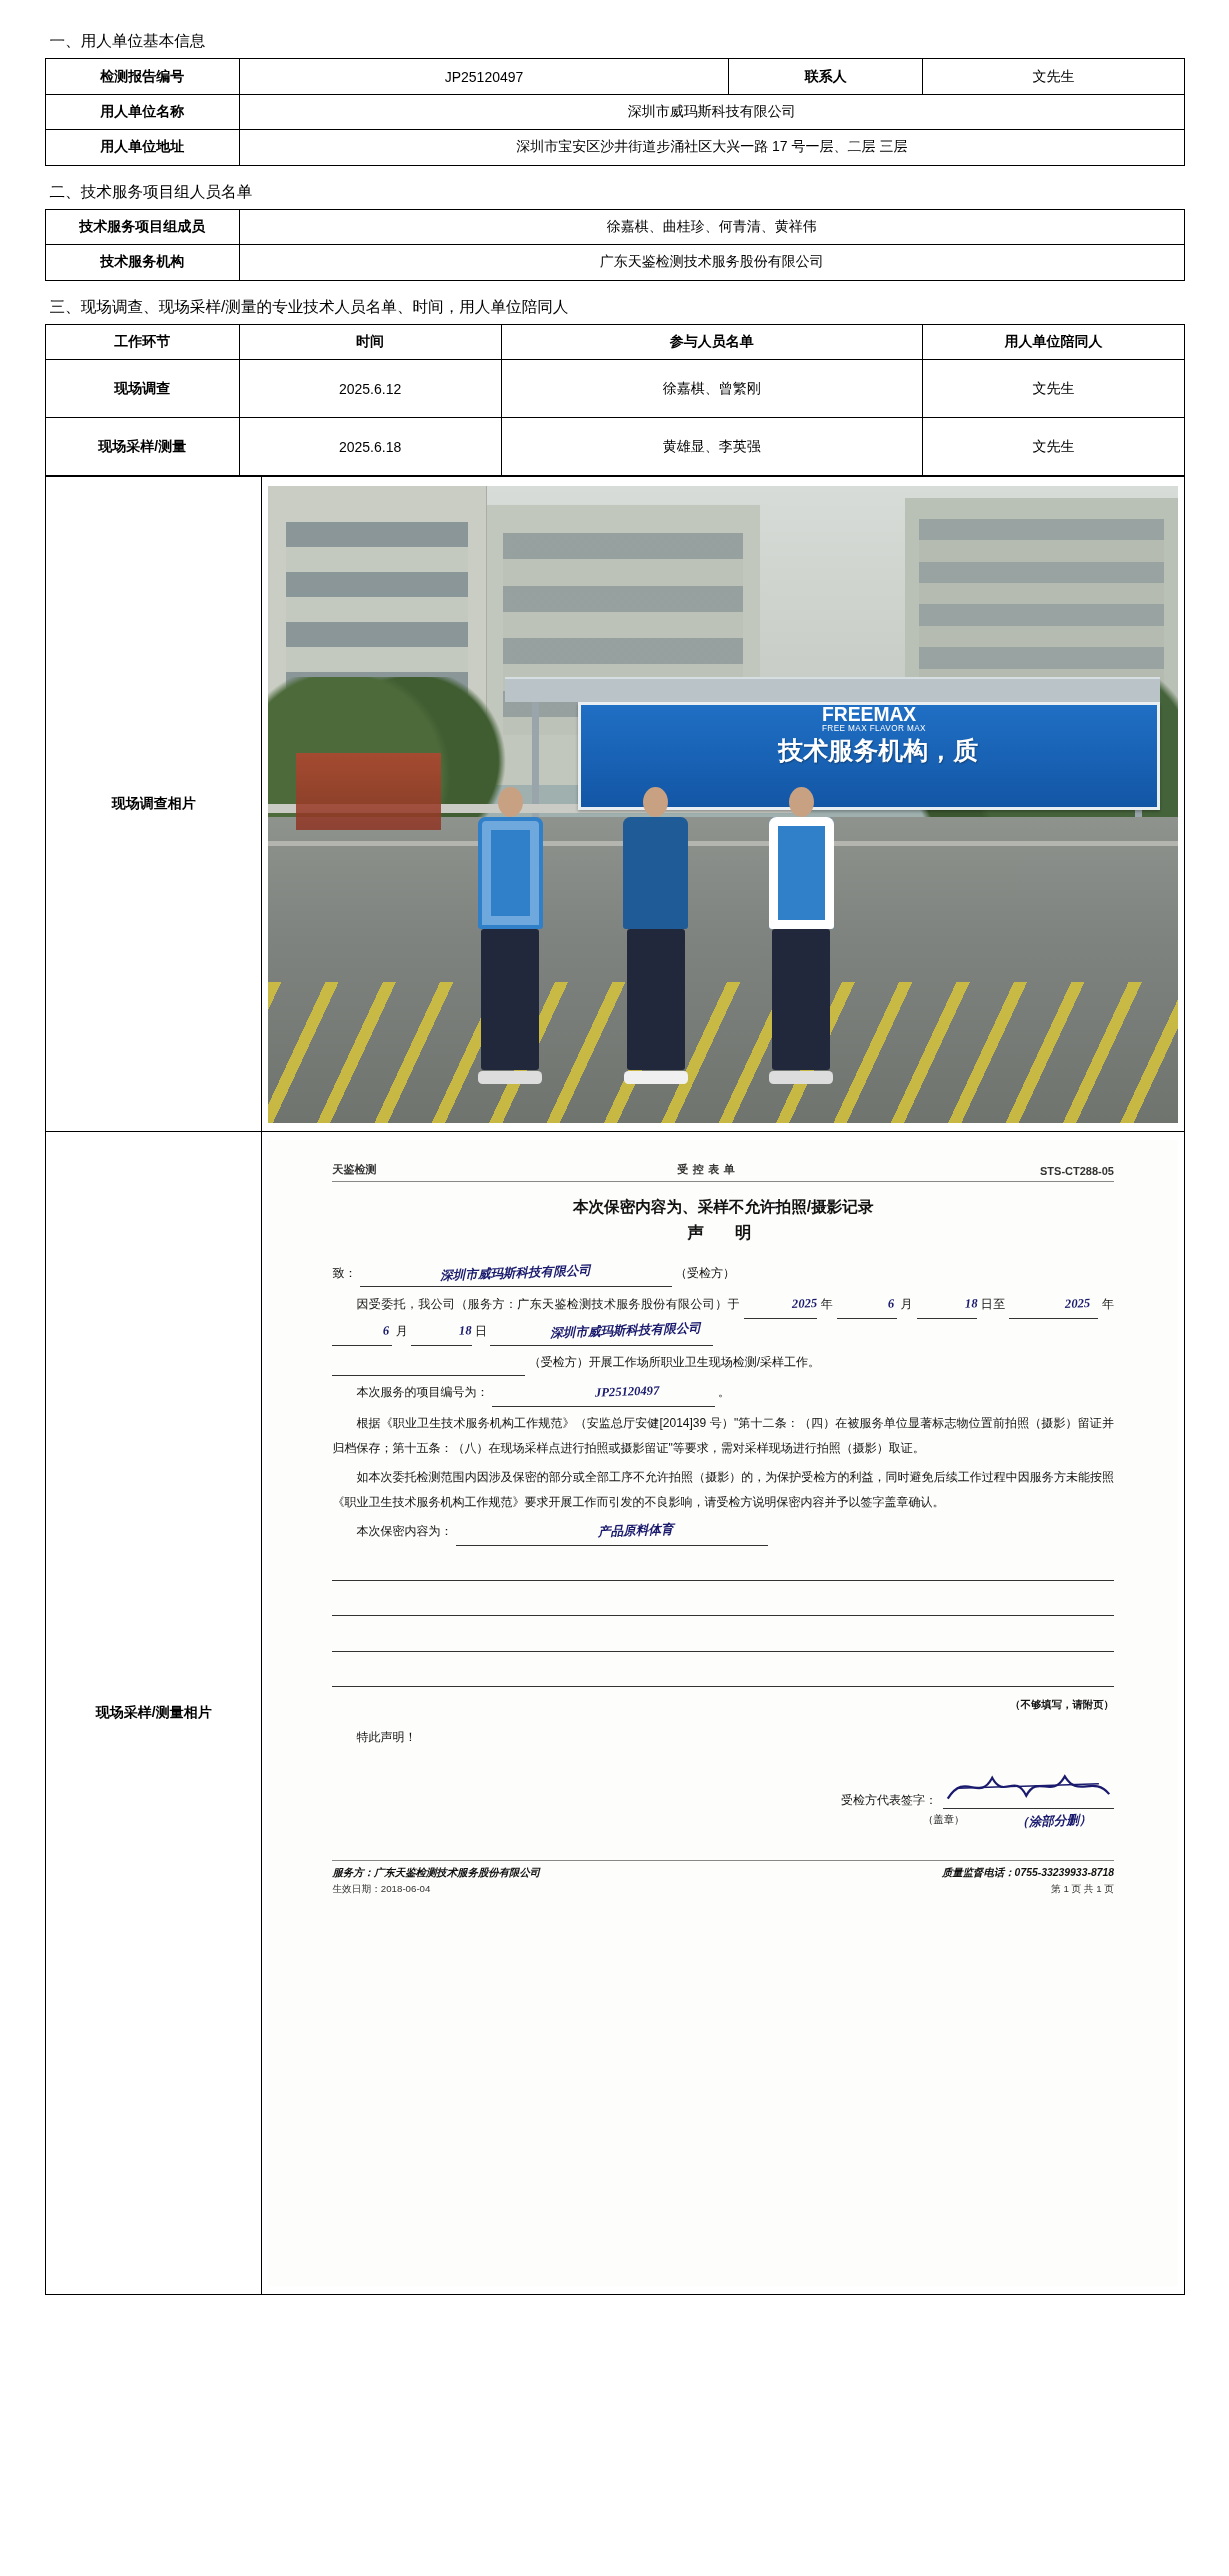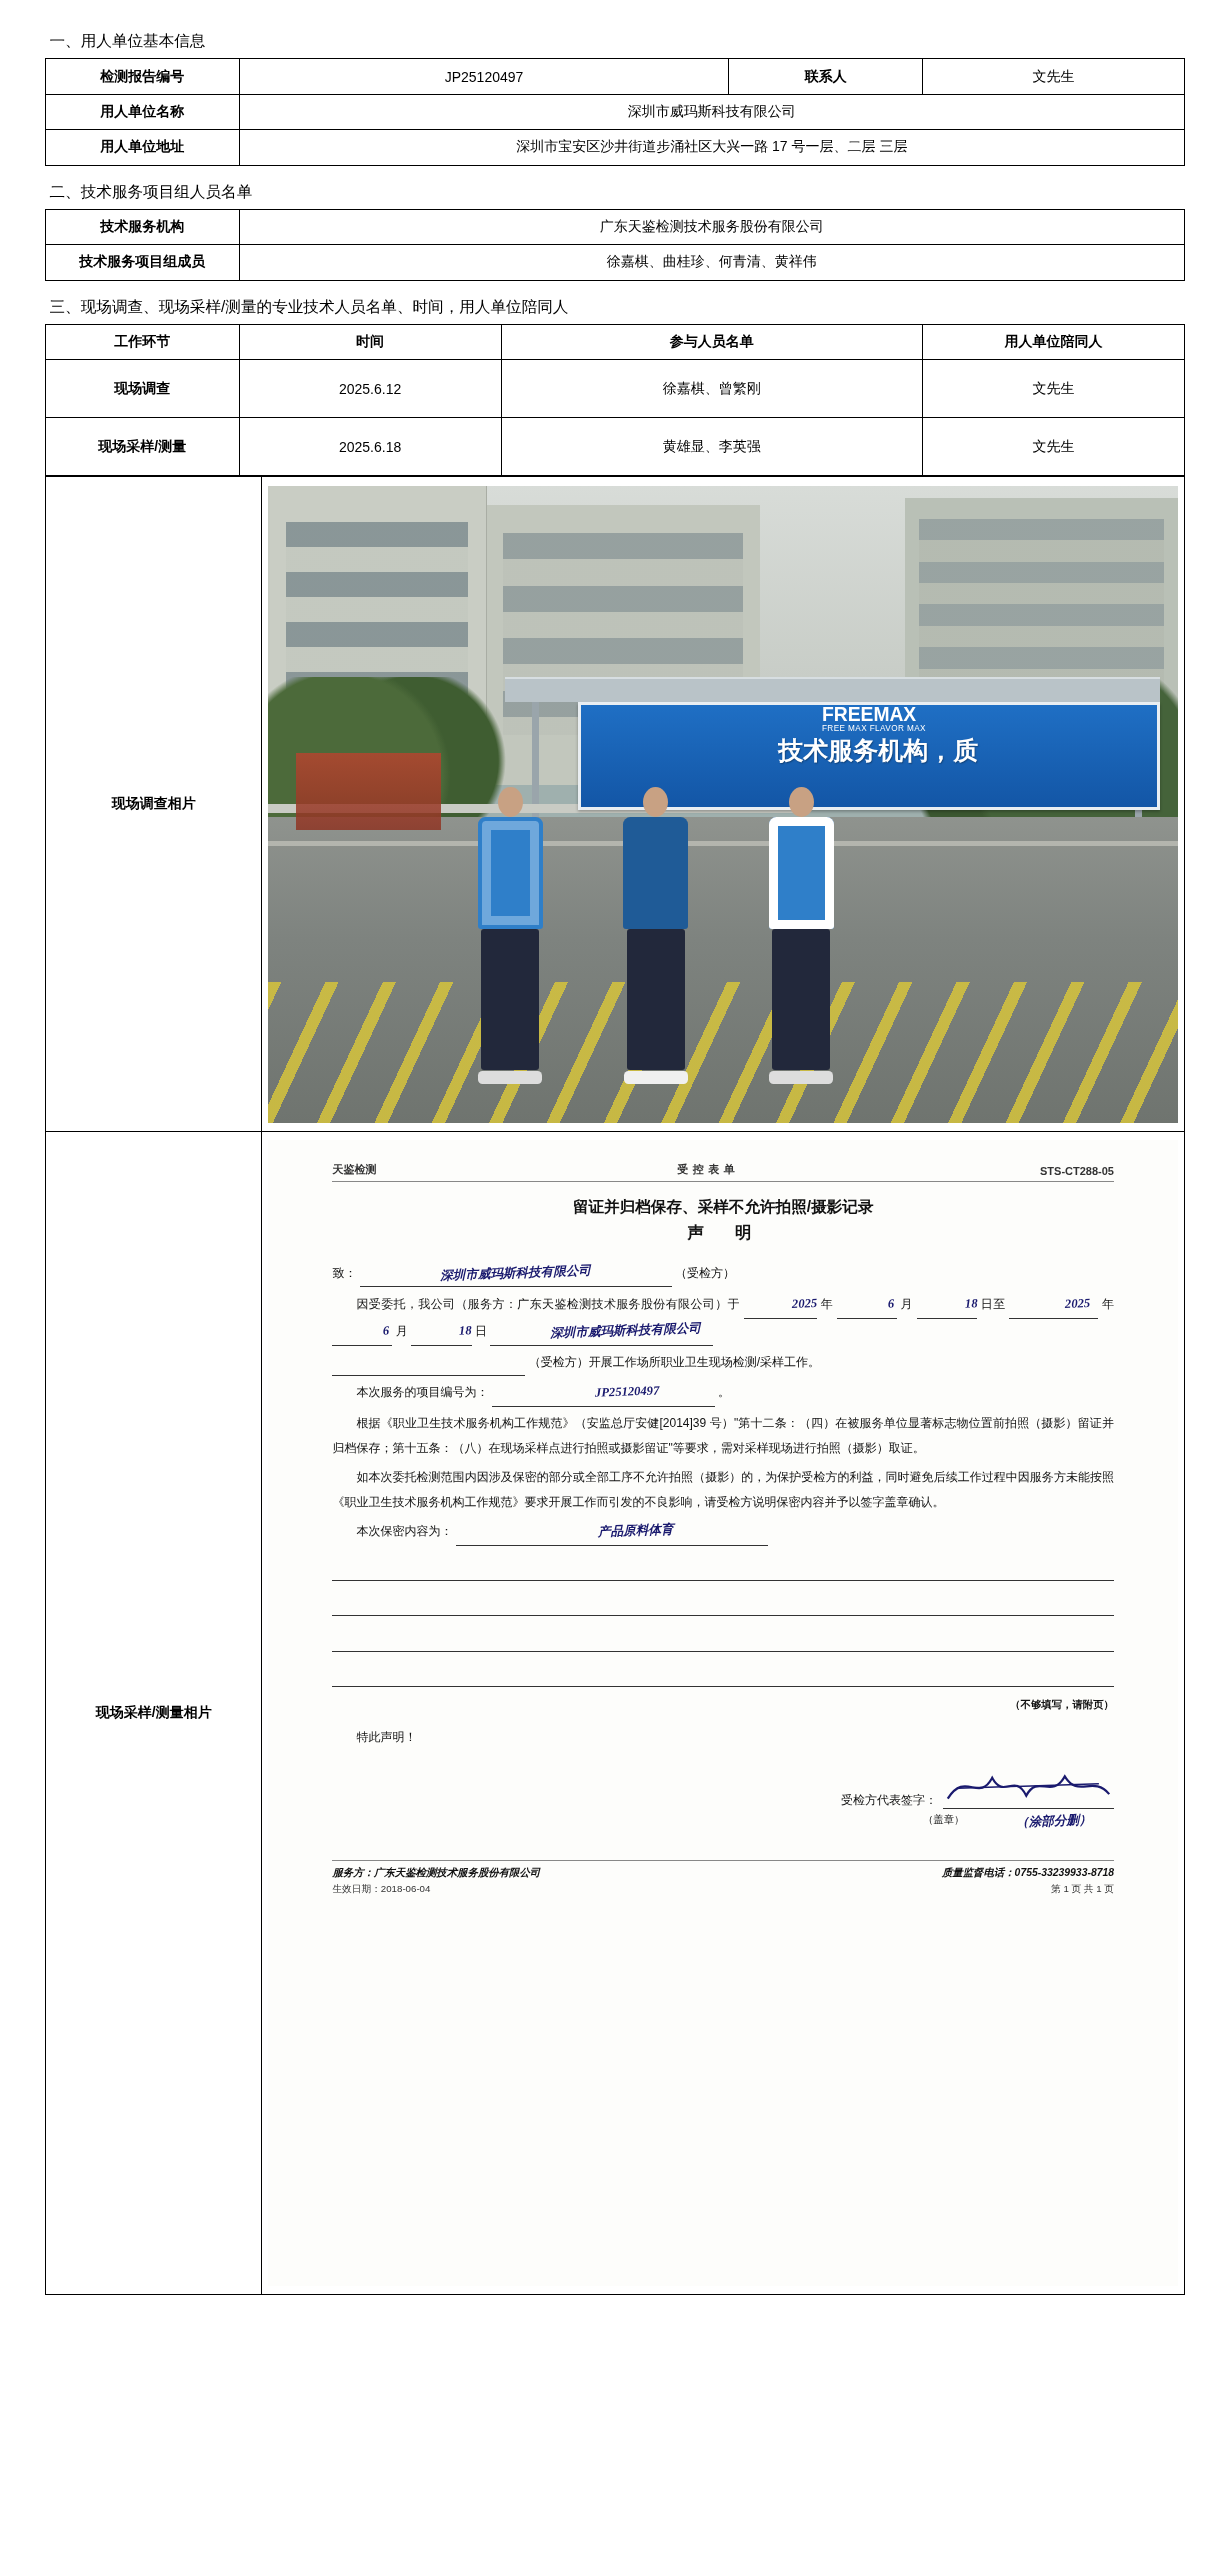--- a/index.html
+++ b/index.html
@@ -246,26 +246,26 @@
   </table>
 
   <div class="section-head">二、技术服务项目组人员名单</div>
   <table class="grid">
     <colgroup>
         <col style="width:17%">
         <col style="width:83%">
       </colgroup>
     <tbody>
       <tr>
+        <td class="lbl">技术服务项目组成员</td>
+        <td>徐嘉棋、曲桂珍、何青清、黄祥伟</td>
+      </tr>
+      <tr>
         <td class="lbl">技术服务机构</td>
         <td>广东天鉴检测技术服务股份有限公司</td>
-      </tr>
-      <tr>
-        <td class="lbl">技术服务项目组成员</td>
-        <td>徐嘉棋、曲桂珍、何青清、黄祥伟</td>
       </tr>
     </tbody>
   </table>
 
   <div class="section-head">三、现场调查、现场采样/测量的专业技术人员名单、时间，用人单位陪同人</div>
   <table class="grid">
     <colgroup>
         <col style="width:17%">
         <col style="width:23%">
         <col style="width:37%">
@@ -348,21 +348,21 @@
         <td class="photo-label-cell">现场采样/测量相片</td>
         <td class="photo-cell">
           <div class="scan">
 
             <div class="sc-top">
               <span>天鉴检测</span>
               <span class="mid">受控表单</span>
               <span>STS-CT288-05</span>
             </div>
 
-            <div class="sc-title">留证并归档保存、采样不允许拍照/摄影记录</div>
+            <div class="sc-title">本次保密内容为、采样不允许拍照/摄影记录</div>
             <div class="sc-sub">声　明</div>
 
             <p class="b n">
               <span>致：</span>
               <span class="ul w420"><span class="hand">深圳市威玛斯科技有限公司</span></span>
               <span>（受检方）</span>
             </p>
 
             <p class="b">
               <span>因受委托，我公司（服务方：广东天鉴检测技术服务股份有限公司）于</span>

